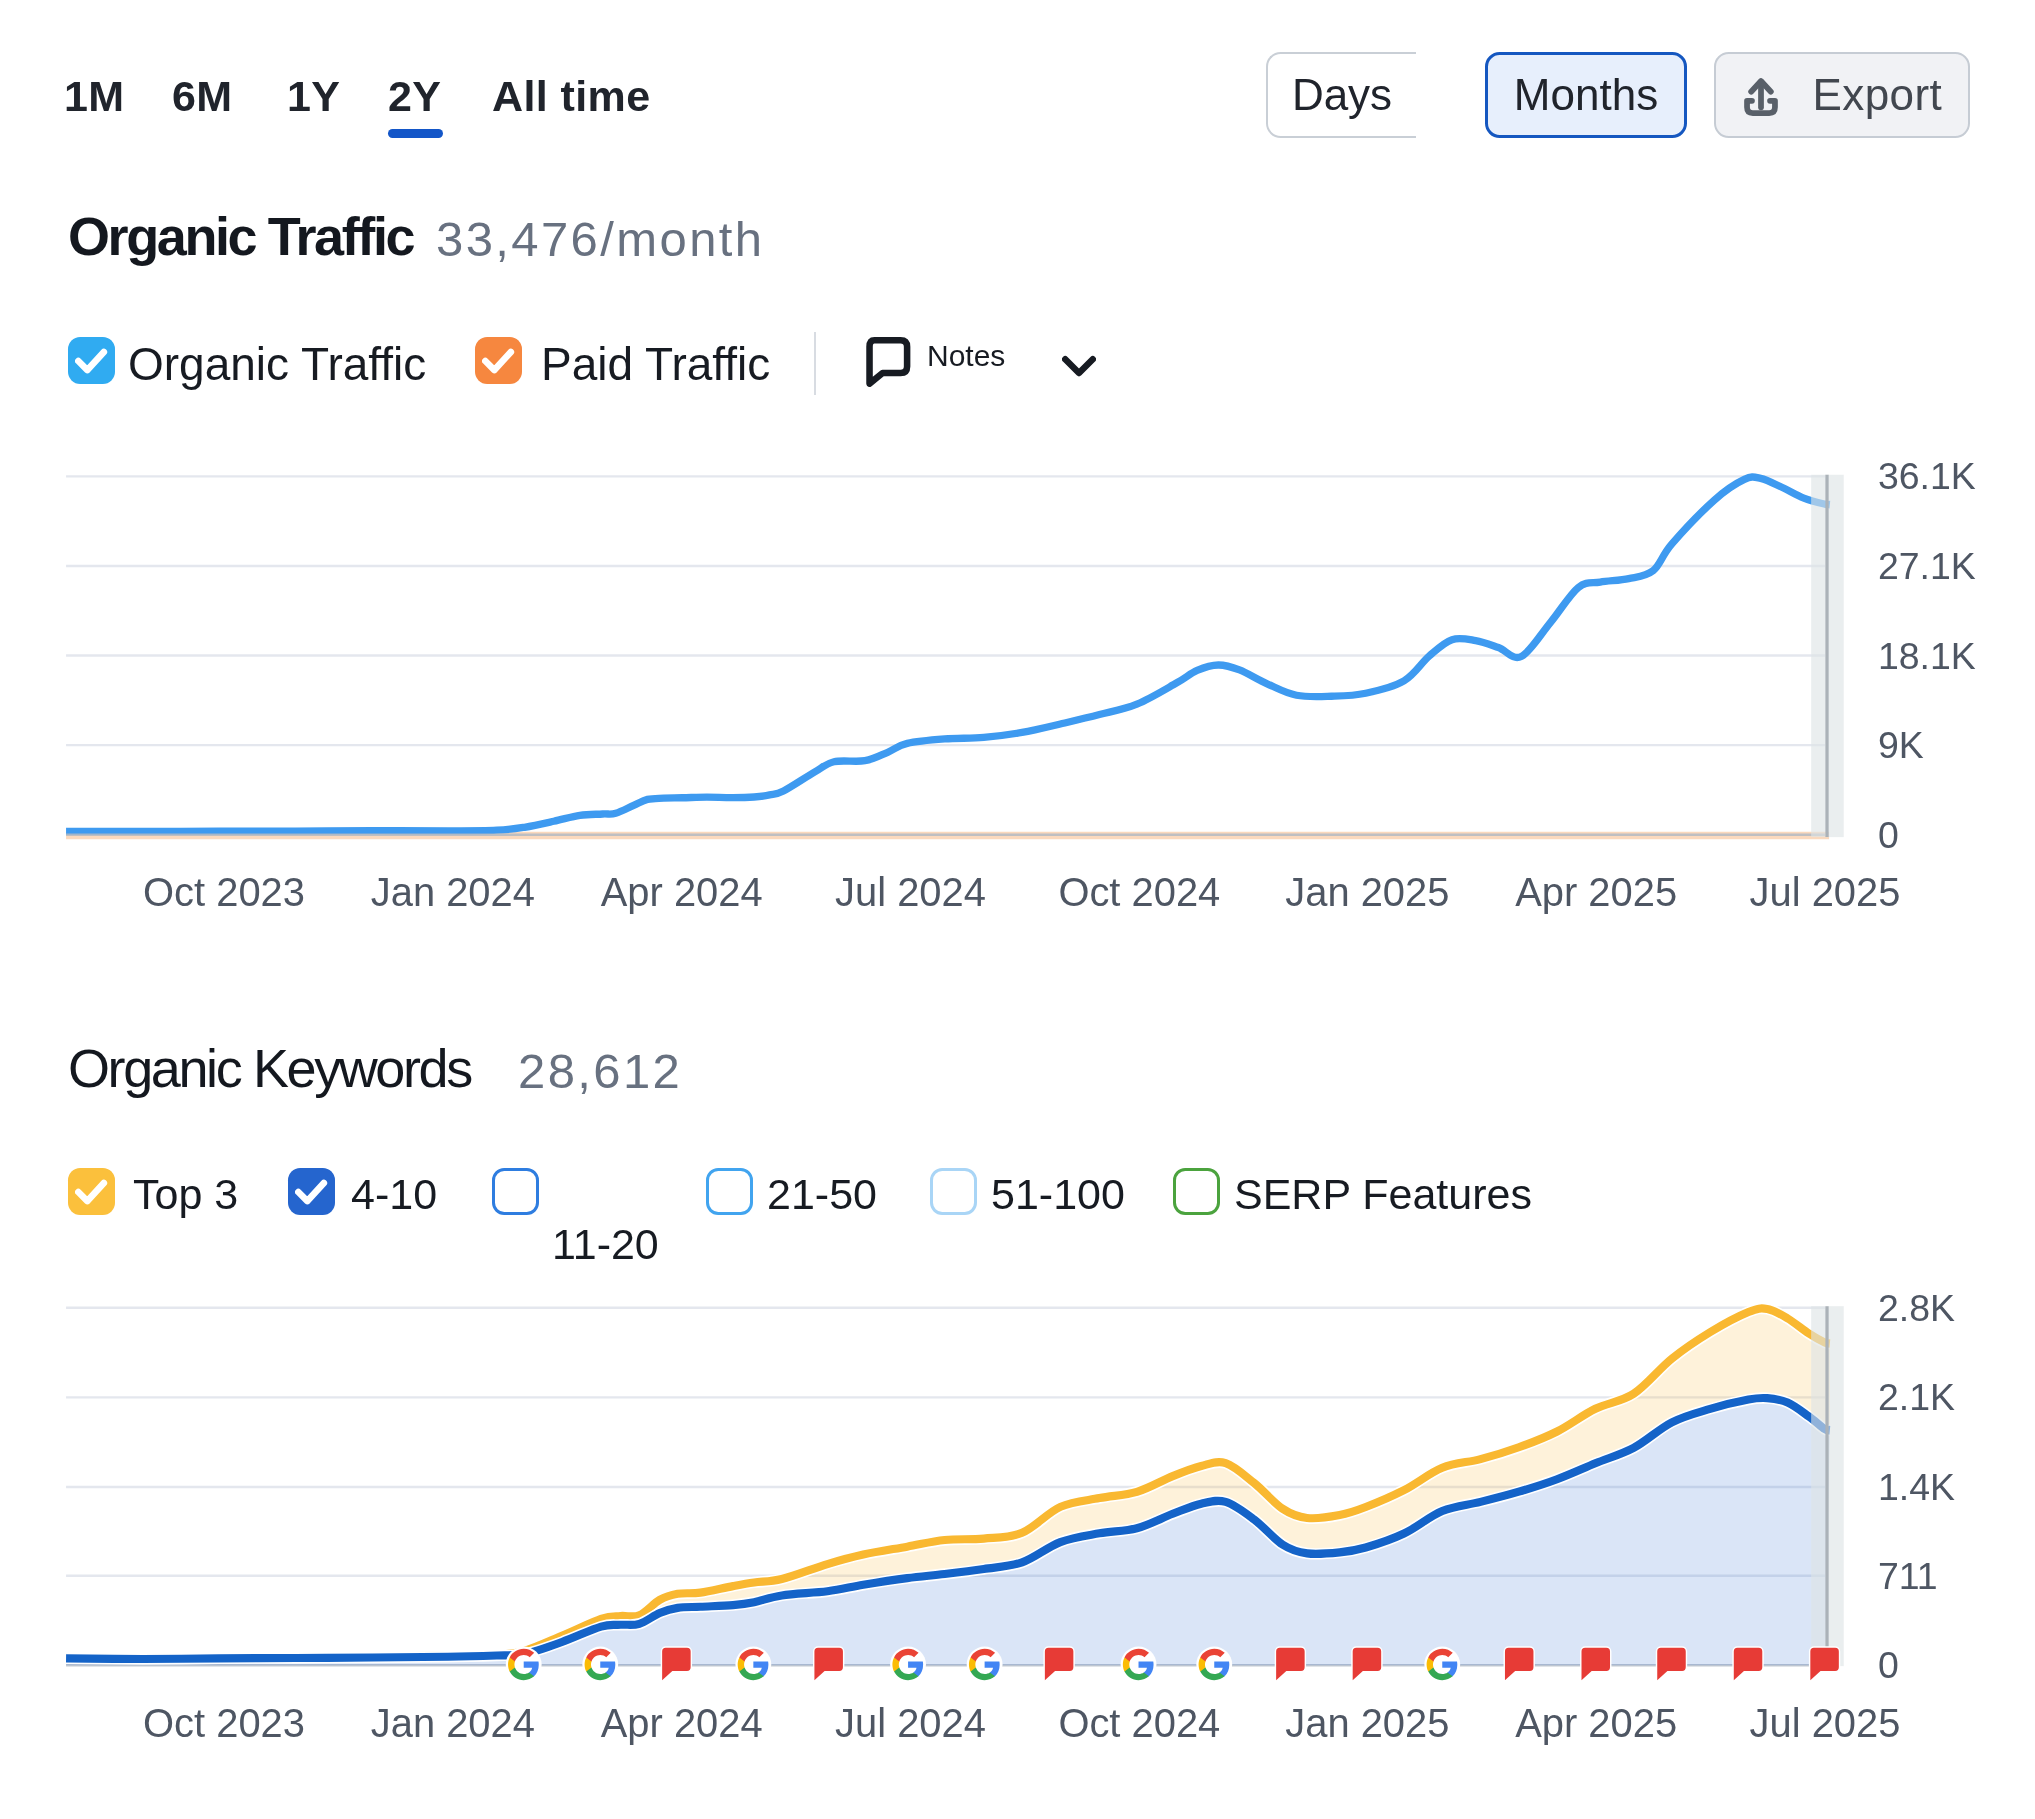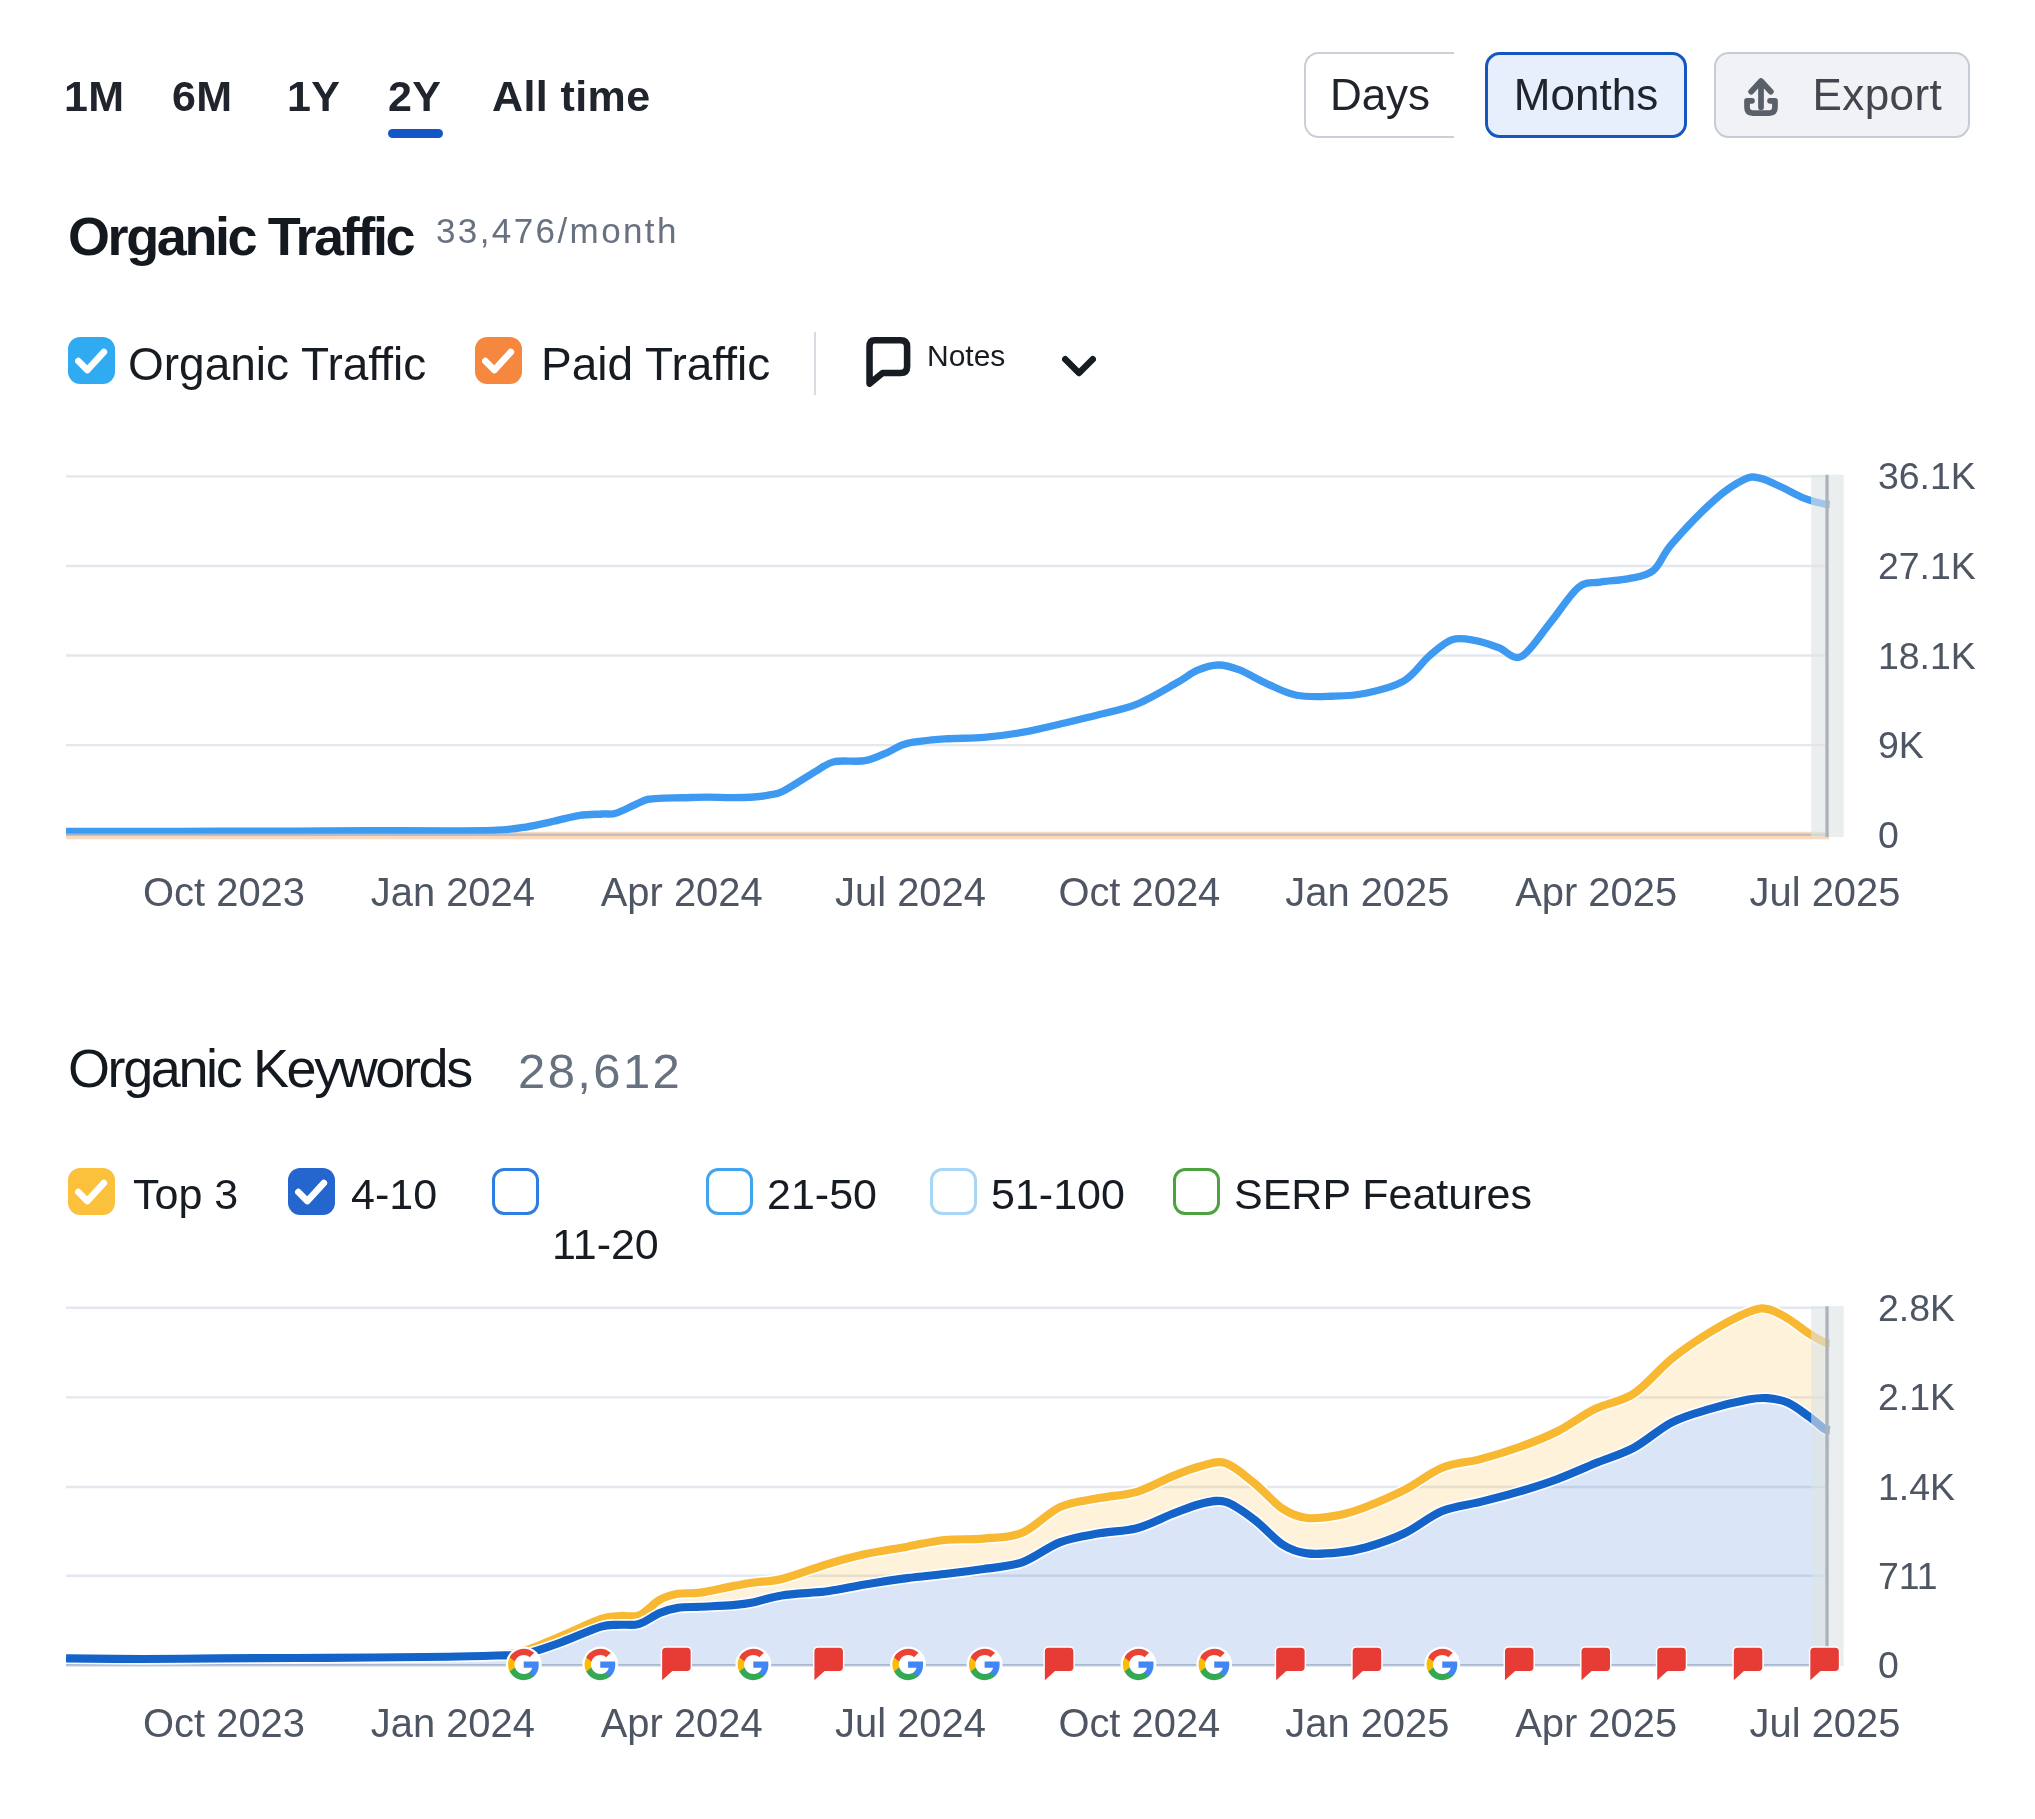--- a/index.html
+++ b/index.html
@@ -14,34 +14,34 @@
 <body>
 <div style="position:relative;width:2036px;height:1820px;overflow:hidden">
 
 <div class="tab" style="left:64px;top:72px">1M</div>
 <div class="tab" style="left:172px;top:72px">6M</div>
 <div class="tab" style="left:287px;top:72px">1Y</div>
 <div class="tab" style="left:388px;top:72px">2Y</div>
 <div class="tab" style="left:492px;top:72px">All time</div>
 <div class="abs" style="left:388px;top:129px;width:55px;height:9px;border-radius:4.9px;background:#1356c8"></div>
 
-<div class="btn" style="left:1304px;top:52px;width:150px;background:#fff;border:2.4px solid #c9cfd6;border-radius:14.7px 0 0 14.7px;border-right:none;color:#20242c">Days</div>
+<div class="btn" style="left:1266px;top:52px;width:150px;background:#fff;border:2.4px solid #c9cfd6;border-radius:14.7px 0 0 14.7px;border-right:none;color:#20242c">Days</div>
 <div class="btn" style="left:1714px;top:52px;width:256px;background:#f1f2f5;border:2.4px solid #c6ccd4;color:#42474f;letter-spacing:0.4px;justify-content:flex-start;padding-left:22px">
   <svg width="46" height="46" viewBox="0 0 56 56" style="margin-right:28.5px;flex:none">
     <g fill="none" stroke="#596069" stroke-width="7" stroke-linecap="round" stroke-linejoin="round">
       <path d="M28 43 V13"></path>
       <path d="M16 24 L28 11 L40 24"></path>
       <path d="M17 35 H11 V43 Q11 50 18 50 H38 Q45 50 45 43 V35 H39"></path>
     </g>
   </svg>
 Export</div>
 <div class="btn" style="left:1485px;top:52px;width:202px;background:#e7effc;border:3.3px solid #1557c0;color:#20242c">Months</div>
 
 <div class="abs" style="left:68px;top:205px;font-size:54px;letter-spacing:-2.4px;color:#14181f;font-weight:bold">Organic Traffic</div>
-<div class="abs" style="left:436px;top:211px;font-size:35px;letter-spacing:2.4px;color:#687180">33,476/month</div>
+<div class="abs" style="left:436px;top:211px;font-size:49px;letter-spacing:2.4px;color:#687180">33,476/month</div>
 
 <div class="chk" style="left:68px;top:337px;background:#30abf1">
       <svg width="33" height="28" viewBox="0 0 40 34">
         <path d="M4 17 L15 28 L35 6" stroke="#fff" stroke-width="8" fill="none" stroke-linecap="round" stroke-linejoin="round"></path>
       </svg>
     </div>
 <div class="lbl" style="left:128px;top:337px">Organic Traffic</div>
 <div class="chk" style="left:475px;top:337px;background:#f6873f">
       <svg width="33" height="28" viewBox="0 0 40 34">
         <path d="M4 17 L15 28 L35 6" stroke="#fff" stroke-width="8" fill="none" stroke-linecap="round" stroke-linejoin="round"></path>

